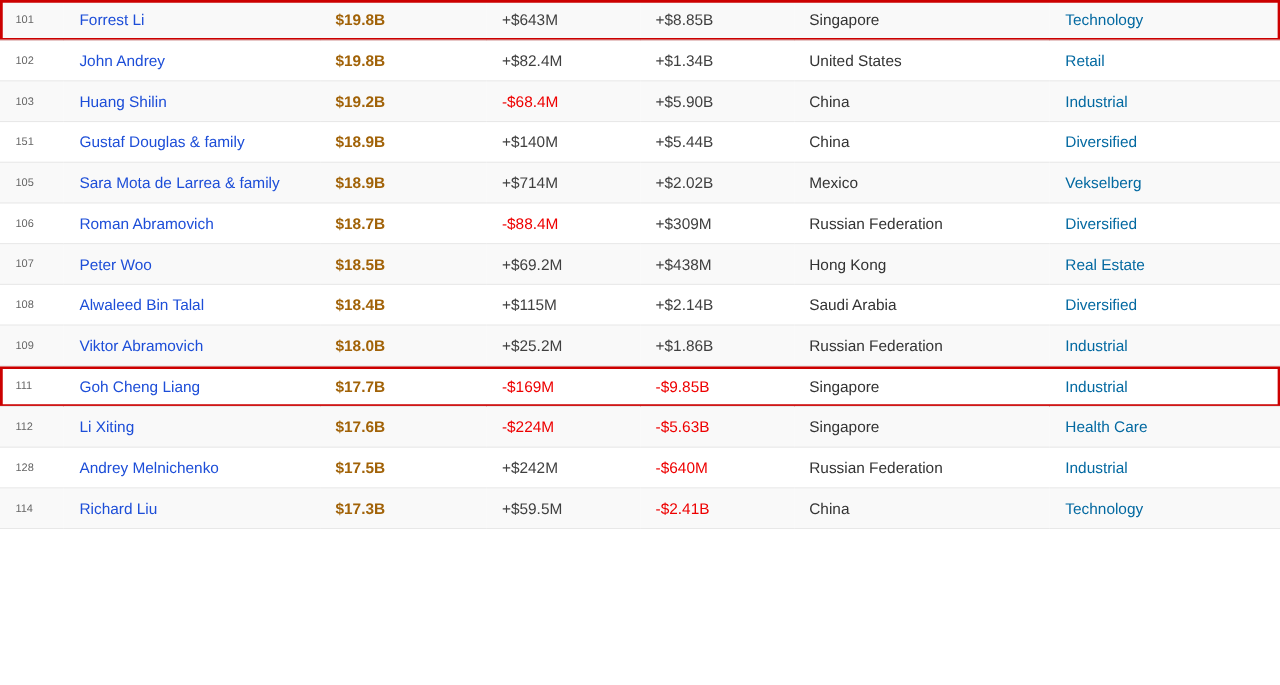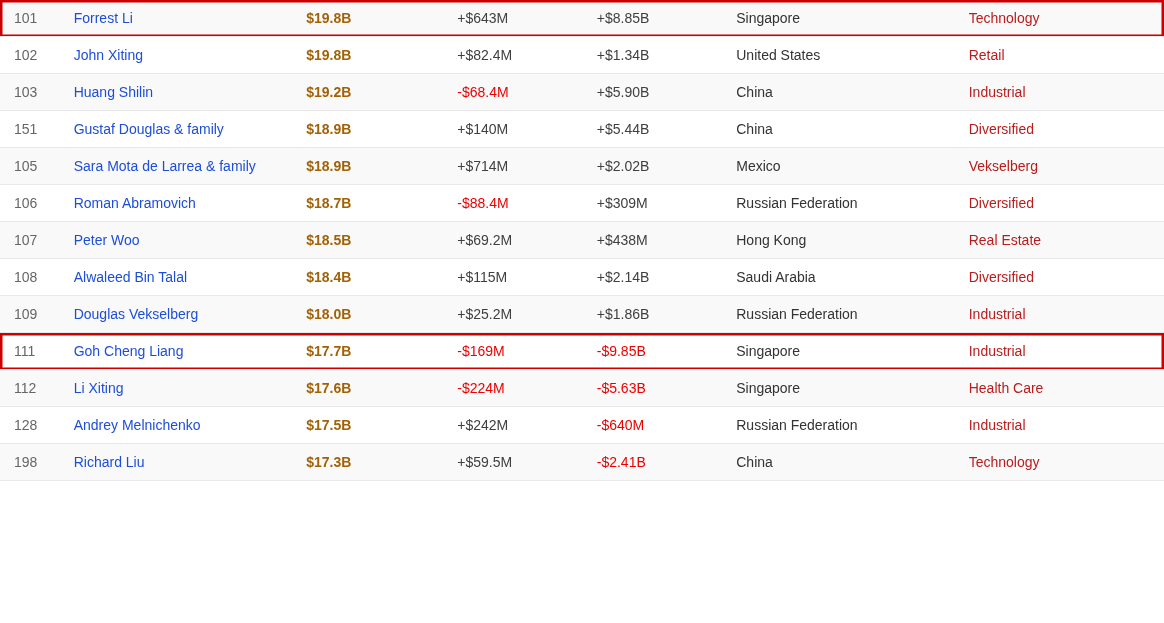--- a/index.html
+++ b/index.html
@@ -26,21 +26,21 @@
     tr:nth-child(even) {
       background-color: #ffffff;
     }
     td {
       padding: 10px 14px;
       vertical-align: middle;
     }
     .rank-cell {
       color: #666;
       width: 50px;
-      font-size: 14px;
+      font-size: 10px;
     }
     .name-cell {
       width: 200px;
       color: #1d4ed8;
     }
     .networth-cell {
       width: 130px;
       font-weight: bold;
       color: #a16207;
     }
@@ -49,21 +49,21 @@
     }
     .ytd-cell {
       width: 120px;
     }
     .country-cell {
       width: 200px;
       color: #333;
     }
     .industry-cell {
       width: 180px;
-      color: #b91c1c;
+      color: #0369a1;
     }
     .positive {
       color: #404040;
     }
     .negative {
       color: #e00;
     }
   </style>
 </head>
 <body>
@@ -75,21 +75,21 @@
       <td class="rank-cell">101</td>
       <td class="name-cell">Forrest Li</td>
       <td class="networth-cell">$19.8B</td>
       <td class="change-cell positive">+$643M</td>
       <td class="ytd-cell positive">+$8.85B</td>
       <td class="country-cell">Singapore</td>
       <td class="industry-cell">Technology</td>
     </tr>
         <tr>
       <td class="rank-cell">102</td>
-      <td class="name-cell">John Xiting</td>
+      <td class="name-cell">John Andrey</td>
       <td class="networth-cell">$19.8B</td>
       <td class="change-cell positive">+$82.4M</td>
       <td class="ytd-cell positive">+$1.34B</td>
       <td class="country-cell">United States</td>
       <td class="industry-cell">Retail</td>
     </tr>
         <tr>
       <td class="rank-cell">103</td>
       <td class="name-cell">Huang Shilin</td>
       <td class="networth-cell">$19.2B</td>
@@ -138,21 +138,21 @@
       <td class="rank-cell">108</td>
       <td class="name-cell">Alwaleed Bin Talal</td>
       <td class="networth-cell">$18.4B</td>
       <td class="change-cell positive">+$115M</td>
       <td class="ytd-cell positive">+$2.14B</td>
       <td class="country-cell">Saudi Arabia</td>
       <td class="industry-cell">Diversified</td>
     </tr>
         <tr>
       <td class="rank-cell">109</td>
-      <td class="name-cell">Douglas Vekselberg</td>
+      <td class="name-cell">Viktor Abramovich</td>
       <td class="networth-cell">$18.0B</td>
       <td class="change-cell positive">+$25.2M</td>
       <td class="ytd-cell positive">+$1.86B</td>
       <td class="country-cell">Russian Federation</td>
       <td class="industry-cell">Industrial</td>
     </tr>
         <tr style="box-shadow: rgb(204, 0, 0) 0px 0px 0px 2.5px inset;">
       <td class="rank-cell">111</td>
       <td class="name-cell">Goh Cheng Liang</td>
       <td class="networth-cell">$17.7B</td>
@@ -173,21 +173,21 @@
         <tr>
       <td class="rank-cell">128</td>
       <td class="name-cell">Andrey Melnichenko</td>
       <td class="networth-cell">$17.5B</td>
       <td class="change-cell positive">+$242M</td>
       <td class="ytd-cell negative">-$640M</td>
       <td class="country-cell">Russian Federation</td>
       <td class="industry-cell">Industrial</td>
     </tr>
         <tr>
-      <td class="rank-cell">198</td>
+      <td class="rank-cell">114</td>
       <td class="name-cell">Richard Liu</td>
       <td class="networth-cell">$17.3B</td>
       <td class="change-cell positive">+$59.5M</td>
       <td class="ytd-cell negative">-$2.41B</td>
       <td class="country-cell">China</td>
       <td class="industry-cell">Technology</td>
     </tr>
       </tbody>
   </table>
 </div>

